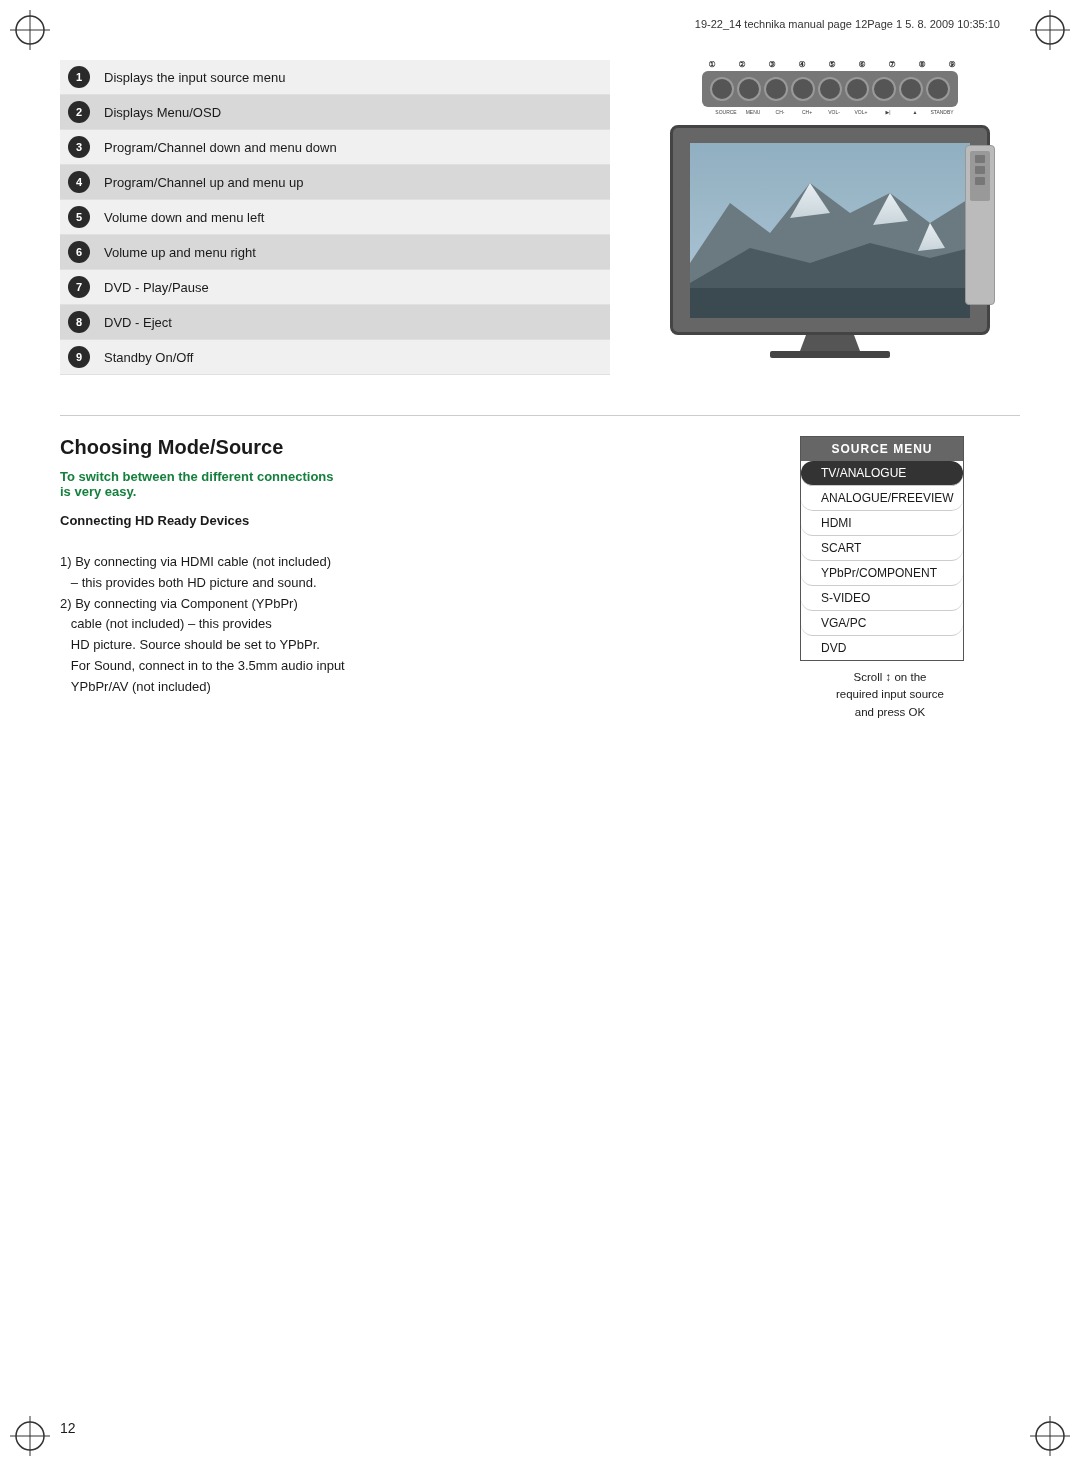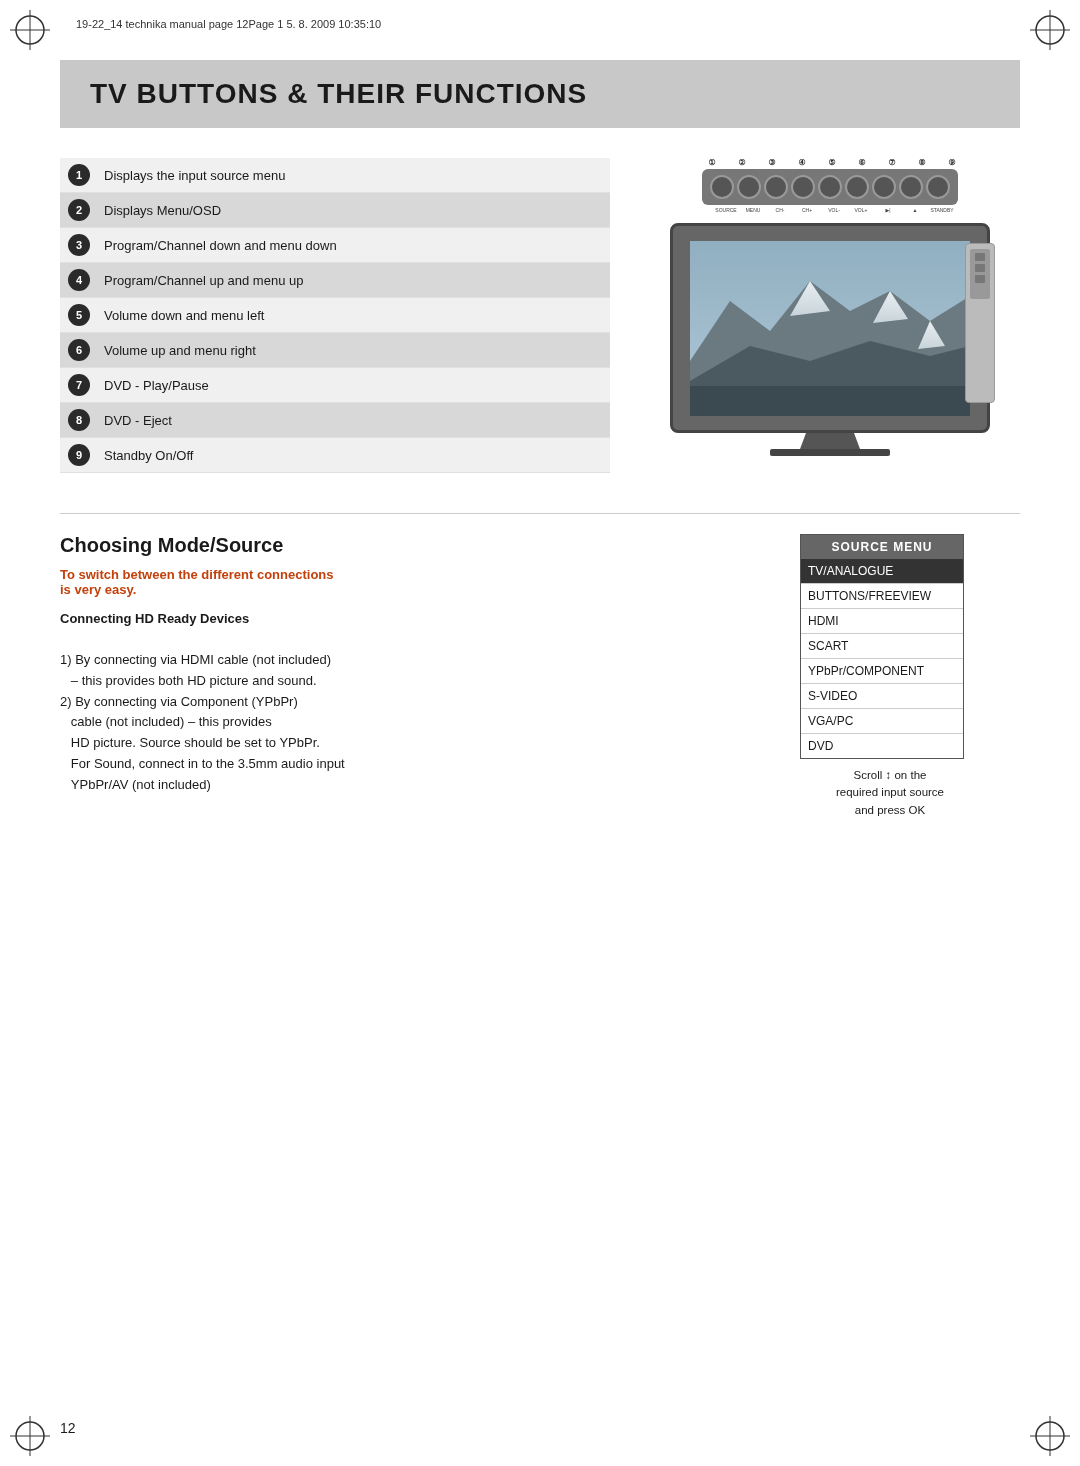--- a/index.html
+++ b/index.html
@@ -26,20 +26,21 @@
     .corner-br { bottom: 10px; right: 10px; }
 
     
     .header-line {
       position: absolute;
       top: 18px;
       left: 76px;
       right: 80px;
       font-size: 11px;
       color: #333;
+      text-align: right;
     }
 
     
     .page-content {
       position: absolute;
       top: 60px;
       left: 60px;
       right: 60px;
       bottom: 60px;
     }
@@ -166,21 +167,21 @@
 
     .choosing-title {
       font-size: 20px;
       font-weight: bold;
       color: #1a1a1a;
       margin-bottom: 10px;
     }
 
     .choosing-intro {
       font-size: 13px;
-      color: #c2410c;
+      color: #15803d;
       margin-bottom: 14px;
       font-weight: bold;
     }
 
     .choosing-steps {
       font-size: 13px;
       color: #1a1a1a;
       margin-bottom: 16px;
       line-height: 1.6;
     }
@@ -211,24 +212,25 @@
     .source-menu-header {
       background: #666;
       color: white;
       text-align: center;
       padding: 5px 8px;
       font-size: 12px;
       font-weight: bold;
       letter-spacing: 1px;
     }
     .source-menu-item {
-      padding: 5px 7px;
+      padding: 5px 20px;
       font-size: 12px;
       border-bottom: 1px solid #ccc;
       color: #1a1a1a;
+      border-radius: 12px;
     }
     .source-menu-item.highlighted {
       background: #333;
       color: white;
     }
     .source-menu-item:last-child {
       border-bottom: none;
     }
     .source-scroll-text {
       font-size: 11.5px;
@@ -286,23 +288,20 @@
       <line x1="0" y1="20" x2="40" y2="20" stroke="#333" stroke-width="1"></line>
     </svg>
 </div>
 
 <div class="header-line">
   <span>19-22_14 technika manual page 12Page 1  5. 8. 2009  10:35:10</span>
 </div>
 
 <div class="page-content">
 
-  <div class="title-section">
-    <h1 class="page-title">TV BUTTONS &amp; THEIR FUNCTIONS</h1>
-  </div>
 
 
   <div class="top-panel-section">
 
     <div class="button-list">
 
     <div class="button-item">
       <div class="btn-number">1</div>
       <span class="btn-label">Displays the input source menu</span>
     </div>
@@ -444,21 +443,21 @@
         &nbsp;&nbsp;&nbsp;For Sound, connect in to the 3.5mm audio input<br>
         &nbsp;&nbsp;&nbsp;YPbPr/AV (not included)
       </p>
     </div>
 
     <div class="source-menu-area">
       <div class="source-menu-table">
         <div class="source-menu-header">SOURCE MENU</div>
 
       <div class="source-menu-item highlighted">TV/ANALOGUE</div>
-          <div class="source-menu-item">BUTTONS/FREEVIEW</div>
+          <div class="source-menu-item">ANALOGUE/FREEVIEW</div>
           <div class="source-menu-item">HDMI</div>
           <div class="source-menu-item">SCART</div>
           <div class="source-menu-item">YPbPr/COMPONENT</div>
           <div class="source-menu-item">S-VIDEO</div>
           <div class="source-menu-item">VGA/PC</div>
           <div class="source-menu-item">DVD</div>
         </div>
       <p class="source-scroll-text">
         Scroll ↕ on the<br>required input source<br>and press OK
       </p>

